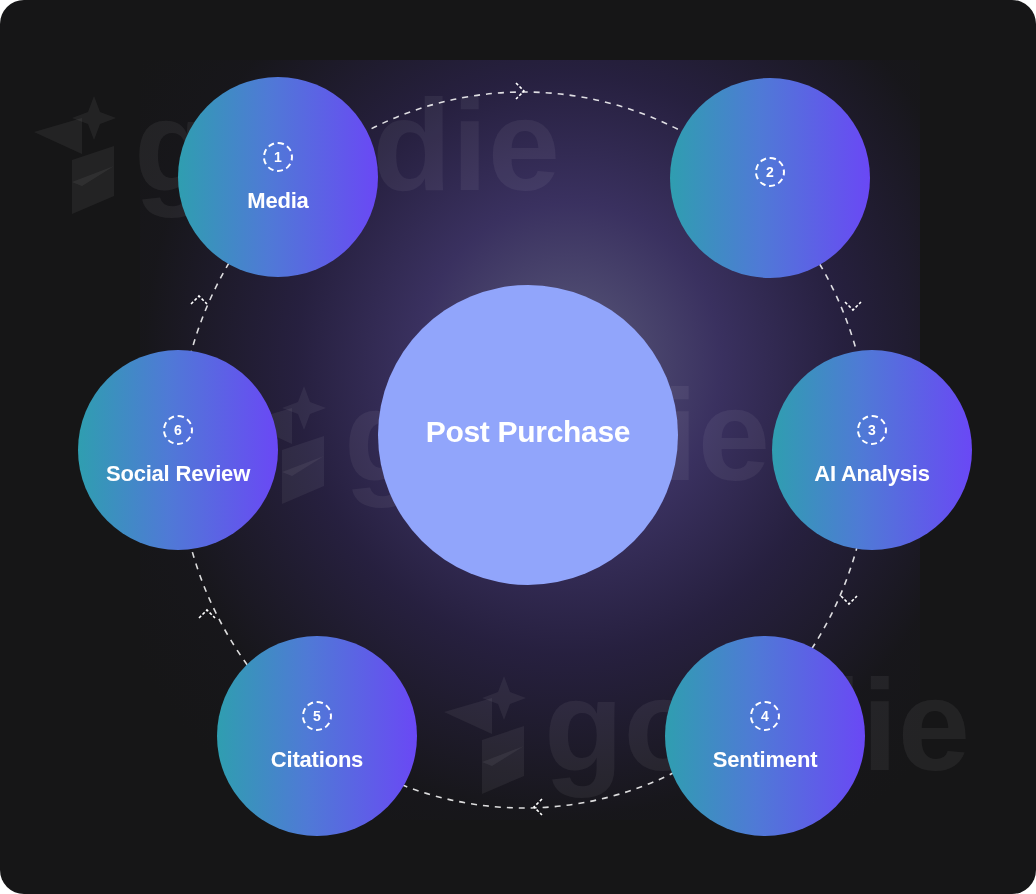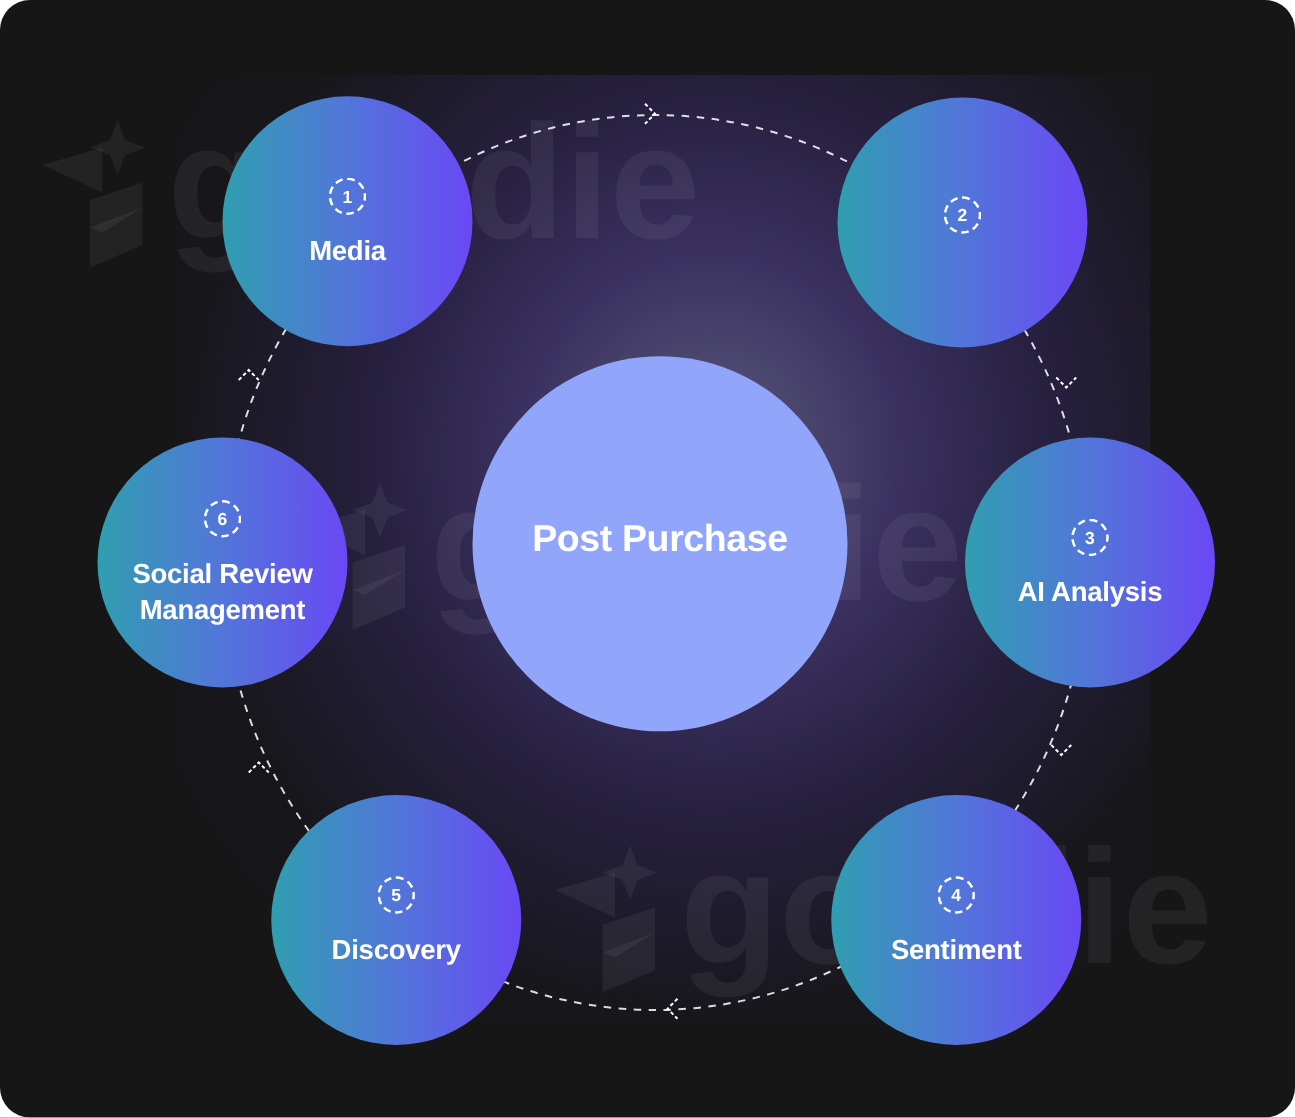--- a/index.html
+++ b/index.html
@@ -126,24 +126,23 @@
   <div class="node" style="left:665px; top:636px;">
     <div class="badge">4</div>
     <div class="label">
       <div>Sentiment</div>
     </div>
   </div>
 
   <div class="node" style="left:217px; top:636px;">
     <div class="badge">5</div>
     <div class="label">
-      <div>Discovery</div>
+      <div>Citations</div>
     </div>
   </div>
 
   <div class="node" style="left:78px; top:350px;">
     <div class="badge">6</div>
     <div class="label">
       <div>Social Review</div>
-      <div>Management</div>
     </div>
   </div>
 </div>
 
 </body></html>

